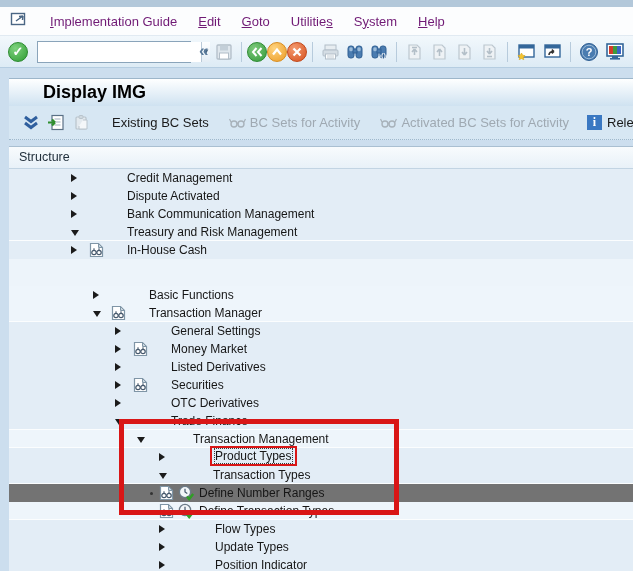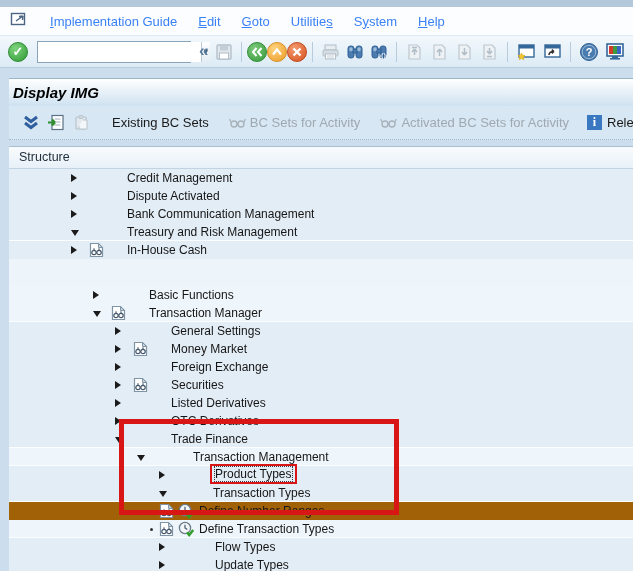--- a/index.html
+++ b/index.html
@@ -6,21 +6,21 @@
   body { font-family:"Liberation Sans", sans-serif; background:#ccdeee; }
   .window { position:relative; width:633px; height:571px; overflow:hidden; background:#ccdeee; }
 
   
   .titlestrip { position:absolute; left:0; top:0; width:633px; height:7px; background:#b3c8da; }
 
   
   .menubar { position:absolute; left:0; top:7px; width:633px; height:29px; background:#fcfdfe;
              border-bottom:1px solid #e1eaf2; display:flex; align-items:center; }
   .menu-screen { margin:0 12px 0 10px; }
-  .menu-items { display:flex; gap:21px; font-size:13px; color:#3b82f6; margin-left:9px; }
+  .menu-items { display:flex; gap:21px; font-size:13px; color:#701a75; margin-left:9px; }
   .menu-item { cursor:default; white-space:nowrap; }
   .menu-item u { text-decoration:underline; }
 
   
   .toolbar { position:absolute; left:0; top:36px; width:633px; height:32px;
              background:linear-gradient(#f2f8fc,#ddebf5); border-bottom:1px solid #b5cde1;
              display:flex; align-items:center; padding-left:8px; }
   .tb-sep { width:1px; height:20px; background:#b7cbdc; margin:0 5px; flex:0 0 auto; }
   .circle { width:20px; height:20px; border-radius:50%; display:flex; align-items:center; justify-content:center; flex:0 0 auto; }
   .circle svg { display:block; }
@@ -32,21 +32,21 @@
   .cmd-input { flex:1; border:0; outline:none; font-size:12px; padding:0 4px; font-family:"Liberation Sans",sans-serif; }
   .cmd-drop { width:17px; background:linear-gradient(#fdfeff,#e4edf5); border-left:1px solid #b9c9d8;
               color:#44617e; font-size:8px; display:flex; align-items:center; justify-content:center; cursor:pointer; }
   .tb-collapse { color:#5a7a9a; font-size:17px; font-weight:bold; margin:0 4px 2px 2px; cursor:pointer; }
   .tb-ico { margin:0 3px; flex:0 0 auto; display:flex; align-items:center; cursor:pointer; }
 
   
   .titlebar { position:absolute; left:9px; top:78px; width:624px; height:28px;
               background:linear-gradient(#feffff,#cfe2f1); border-top:1px solid #9db6ca;
               display:flex; align-items:center; }
-  .title-text { font-size:15px; font-weight:bold; font-style:italic; color:#000; margin-left:4px; }
+  .title-text { font-size:18px; font-weight:bold; color:#000; margin-left:34px; }
 
   .apptoolbar { position:absolute; left:9px; top:106px; width:624px; height:34px; background:#d7e7f3;
                 border-bottom:1px dotted #9fb8cc; display:flex; align-items:center; font-size:13px; }
   .app-btn { color:#1a1a1a; margin:0 10px; cursor:pointer; white-space:nowrap; }
   .app-btn.disabled { color:#9fa9b2; cursor:default; display:flex; align-items:center; gap:4px; }
   .app-sep { width:1px; height:18px; background:#b4cadd; margin:0 4px; }
   .ai { margin:0 4px; display:flex; align-items:center; cursor:pointer; }
   .release { display:flex; align-items:center; gap:5px; color:#1a1a1a; margin-left:8px; white-space:nowrap; cursor:pointer; }
   .info-sq { width:15px; height:15px; background:#3a78c2; color:#fff; font-family:"Liberation Serif",serif;
              font-weight:bold; font-size:12px; display:flex; align-items:center; justify-content:center; }
@@ -316,36 +316,32 @@
   <path d="M1.5 1.5 h8 l4 4 v9 h-12 z" fill="#fff" stroke="#7f95a6" stroke-width="1.2"></path>
   <path d="M9.5 1.5 l4 4 h-4 z" fill="#c9d5dd" stroke="#7f95a6" stroke-width="1"></path>
   <circle cx="5" cy="10.5" r="2.2" fill="none" stroke="#44576b" stroke-width="1.2"></circle>
   <circle cx="10" cy="10.5" r="2.2" fill="none" stroke="#44576b" stroke-width="1.2"></circle>
   <path d="M5 8.3 v-2 M10 8.3 v-2" stroke="#44576b" stroke-width="1.1"></path>
             </svg></span>
           <span class="tree-label" style="left: 162px;">Money Market</span>
         </div>
         <div class="tree-row" style="background: rgb(227, 237, 246);">
           <span class="tri-r" style="left: 106px;"></span>
-          <span class="tree-label" style="left: 162px;">Foreign Exchange</span>
+          <span class="tree-label" style="left: 162px;">Listed Derivatives</span>
         </div>
         <div class="tree-row" style="background: rgb(227, 237, 246);">
           <span class="tri-r" style="left: 106px;"></span>
           <span class="t-ico" style="left: 124px;"><svg width="15" height="16" viewBox="0 0 15 16">
   <path d="M1.5 1.5 h8 l4 4 v9 h-12 z" fill="#fff" stroke="#7f95a6" stroke-width="1.2"></path>
   <path d="M9.5 1.5 l4 4 h-4 z" fill="#c9d5dd" stroke="#7f95a6" stroke-width="1"></path>
   <circle cx="5" cy="10.5" r="2.2" fill="none" stroke="#44576b" stroke-width="1.2"></circle>
   <circle cx="10" cy="10.5" r="2.2" fill="none" stroke="#44576b" stroke-width="1.2"></circle>
   <path d="M5 8.3 v-2 M10 8.3 v-2" stroke="#44576b" stroke-width="1.1"></path>
             </svg></span>
           <span class="tree-label" style="left: 162px;">Securities</span>
-        </div>
-        <div class="tree-row" style="background: rgb(227, 237, 246);">
-          <span class="tri-r" style="left: 106px;"></span>
-          <span class="tree-label" style="left: 162px;">Listed Derivatives</span>
         </div>
         <div class="tree-row" style="background: rgb(227, 237, 246);">
           <span class="tri-r" style="left: 106px;"></span>
           <span class="tree-label" style="left: 162px;">OTC Derivatives</span>
         </div>
         <div class="tree-row" style="background: rgb(227, 237, 246); border-bottom: 1px solid rgb(251, 253, 254); height: 18px;">
           <span class="tri-d" style="left: 106px;"></span>
           <span class="tree-label" style="left: 162px;">Trade Finance</span>
         </div>
         <div class="tree-row" style="background: rgb(238, 245, 251); border-bottom: 1px solid rgb(251, 253, 254); height: 18px;">
@@ -353,21 +349,21 @@
           <span class="tree-label" style="left: 184px;">Transaction Management</span>
         </div>
         <div class="tree-row" style="background: rgb(227, 237, 246);">
           <span class="tri-r" style="left: 150px;"></span>
           <span class="red-wrap" style="left: 201px;"><span class="tree-label focus-label" style="position: static;">Product Types</span></span>
         </div>
         <div class="tree-row" style="background: rgb(227, 237, 246); border-bottom: 1px solid rgb(251, 253, 254); height: 18px;">
           <span class="tri-d" style="left: 150px;"></span>
           <span class="tree-label" style="left: 204px;">Transaction Types</span>
         </div>
-        <div class="tree-row" style="background: #a16207; text-align: center;">
+        <div class="tree-row" style="background: #737373; text-align: center;">
           <span class="bullet" style="left: 141px;"></span>
           <span class="t-ico" style="left: 150px;"><svg width="15" height="16" viewBox="0 0 15 16">
   <path d="M1.5 1.5 h8 l4 4 v9 h-12 z" fill="#fff" stroke="#7f95a6" stroke-width="1.2"></path>
   <path d="M9.5 1.5 l4 4 h-4 z" fill="#c9d5dd" stroke="#7f95a6" stroke-width="1"></path>
   <circle cx="5" cy="10.5" r="2.2" fill="none" stroke="#44576b" stroke-width="1.2"></circle>
   <circle cx="10" cy="10.5" r="2.2" fill="none" stroke="#44576b" stroke-width="1.2"></circle>
   <path d="M5 8.3 v-2 M10 8.3 v-2" stroke="#44576b" stroke-width="1.1"></path>
             </svg></span>
           <span class="t-ico" style="left: 169px;"><svg width="17" height="16" viewBox="0 0 17 16">
   <circle cx="7" cy="7" r="5.6" fill="#f2f6f8" stroke="#6b7b88" stroke-width="1.3"></circle>

